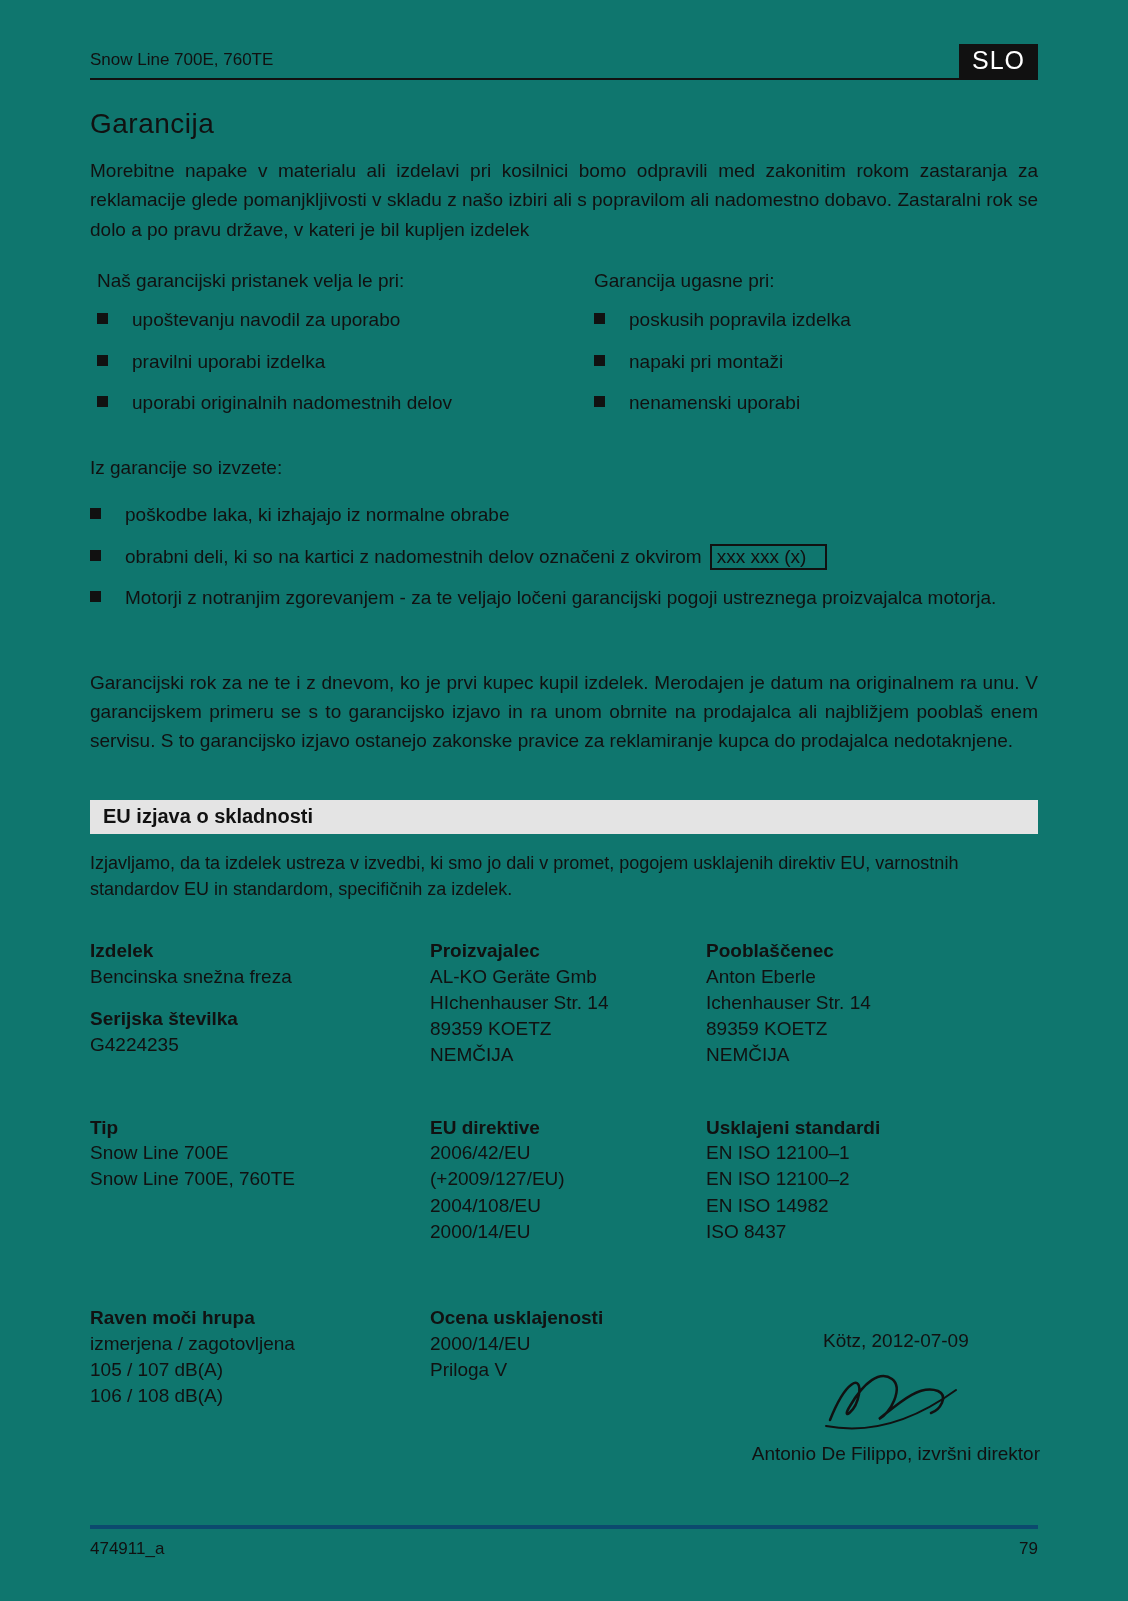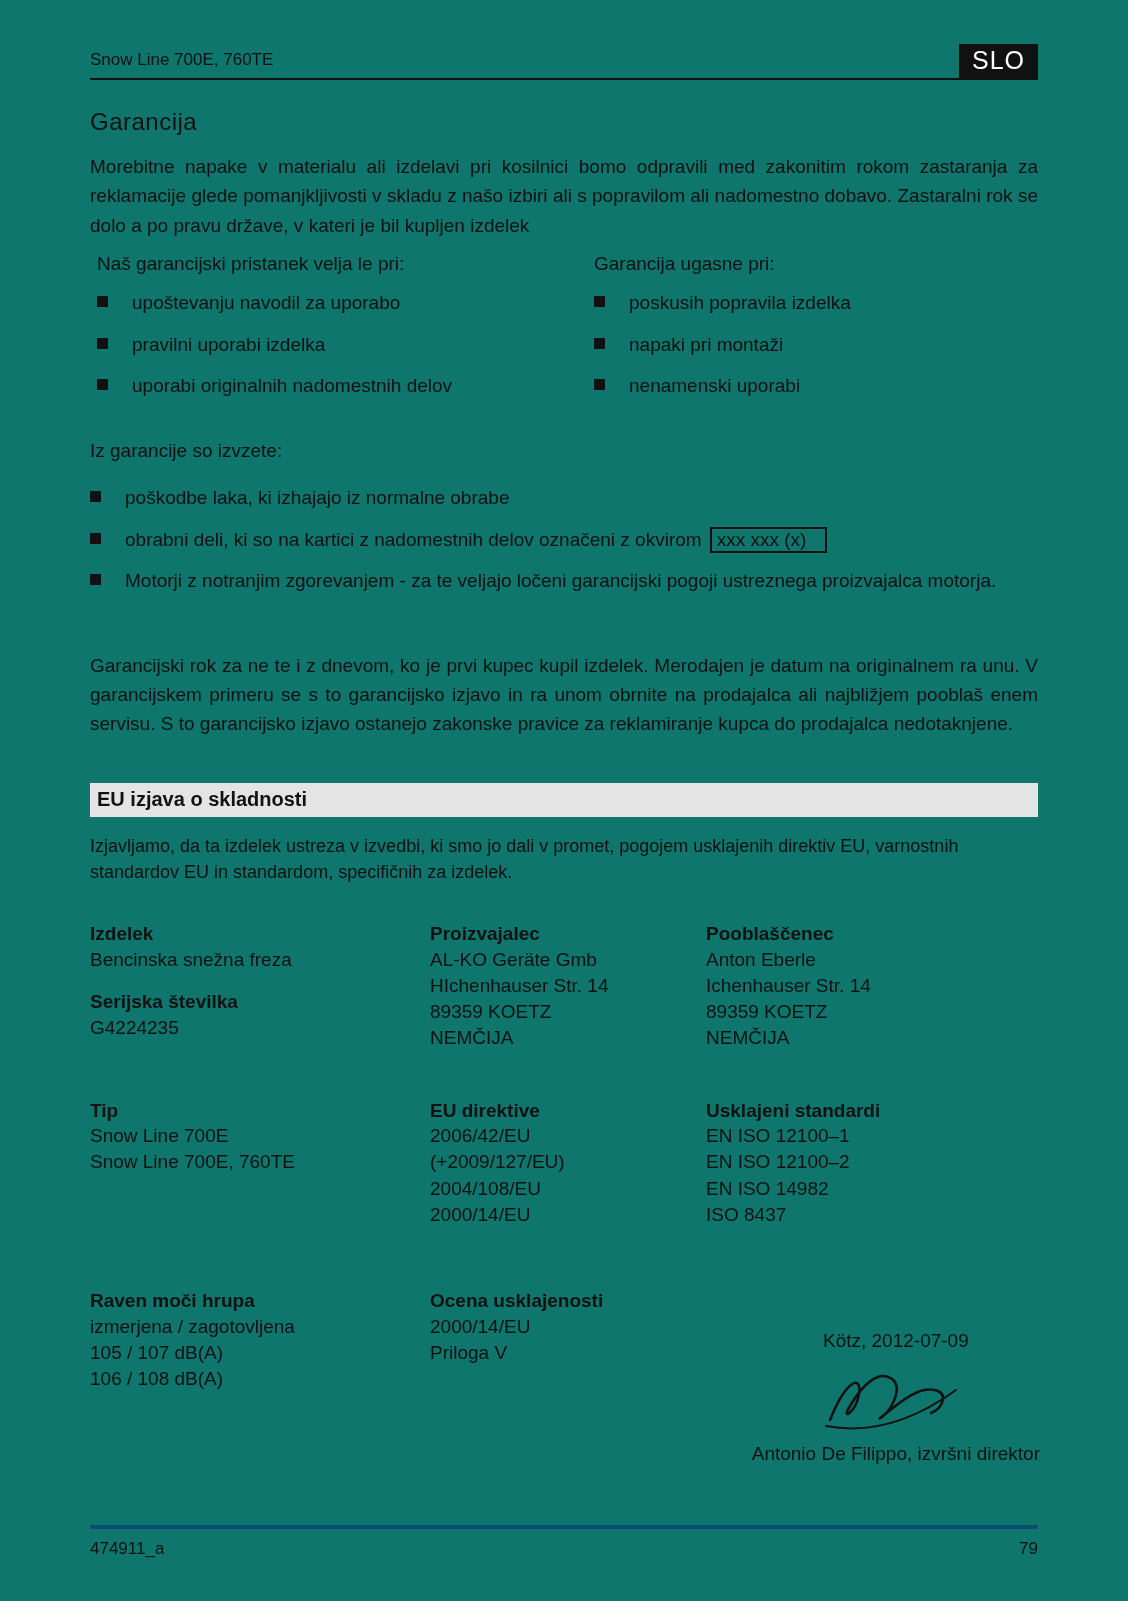--- a/index.html
+++ b/index.html
@@ -31,35 +31,35 @@
   .badge {
     background: #111111;
     color: #ffffff;
     font-weight: normal;
     font-size: 25px;
     line-height: 1;
     padding: 4px 13px 5px 13px;
     letter-spacing: 1px;
   }
   h1.title {
-    font-size: 24px;
+    font-size: 28px;
     font-weight: normal;
     margin: 28px 0 0 0;
     letter-spacing: 0.5px;
   }
   .body-text {
     font-size: 19px;
     line-height: 1.55;
     text-align: justify;
     margin: 16px 0 0 0;
   }
   .twocol {
     display: grid;
     grid-template-columns: 497px 1fr;
-    margin-top: 13px;
+    margin-top: 26px;
     padding-left: 7px;
   }
   .col-heading {
     font-size: 19px;
     margin: 0 0 14px 0;
   }
   .li {
     display: flex;
     gap: 24px;
     margin-bottom: 14px;
@@ -86,21 +86,21 @@
     margin-left: 8px;
     white-space: nowrap;
   }
   .claims {
     margin-top: 56px;
   }
   .graybar {
     background: #e4e4e4;
     font-size: 20px;
     font-weight: bold;
-    padding: 5px 11px 6px 7px;
+    padding: 5px 11px 6px 13px;
     margin-top: 44px;
   }
   .eu-intro {
     font-size: 18px;
     line-height: 1.45;
     margin-top: 16px;
   }
   .eugrid {
     display: grid;
     grid-template-columns: 340px 276px 1fr;

